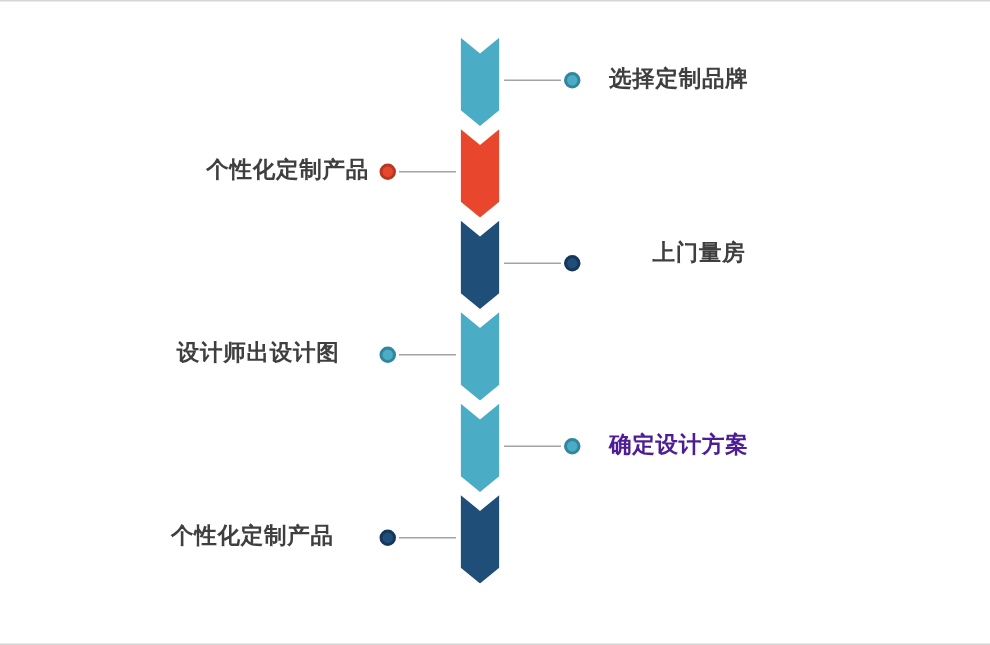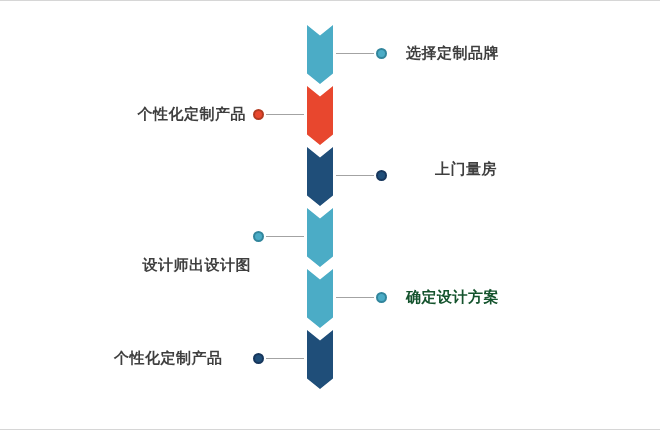--- a/index.html
+++ b/index.html
@@ -57,22 +57,22 @@
     <div class="connector" style="top: 112.5px; background: rgb(163, 163, 163); width: 38px; left: 266px;"></div>
     <div class="dot" style="top: 107.5px; left: 253px; background: rgb(232, 71, 46); border-color: rgb(179, 58, 32);"></div>
     <div class="step-label" style="top: 102px; color: rgb(63, 63, 63); left: 114px; width: 132px; text-align: right;">个性化定制产品</div>
     <div class="chevron" style="left: 307px; top: 146px; background: rgb(31, 78, 121);"></div>
     <div class="connector" style="top: 173.5px; background: rgb(163, 163, 163); width: 38px; left: 336px;"></div>
     <div class="dot" style="top: 168.5px; left: 376px; background: rgb(31, 78, 121); border-color: rgb(22, 54, 92);"></div>
     <div class="step-label" style="top: 157px; color: rgb(63, 63, 63); left: 406px; text-align: right; margin-left: 29px;">上门量房</div>
     <div class="chevron" style="left: 307px; top: 207px; background: rgb(75, 172, 198);"></div>
     <div class="connector" style="top: 234.5px; background: rgb(163, 163, 163); width: 38px; left: 266px;"></div>
     <div class="dot" style="top: 229.5px; left: 253px; background: rgb(75, 172, 198); border-color: rgb(49, 133, 156);"></div>
-    <div class="step-label" style="top: 224px; color: rgb(63, 63, 63); left: 119px; width: 132px; text-align: right; margin-top: 29px;">设计师出设计图</div>
+    <div class="step-label" style="top: 224px; color: rgb(63, 63, 63); left: 106px; width: 132px; text-align: center;">设计师出设计图</div>
     <div class="chevron" style="left: 307px; top: 268px; background: rgb(75, 172, 198);"></div>
     <div class="connector" style="top: 295.5px; background: rgb(163, 163, 163); width: 38px; left: 336px;"></div>
     <div class="dot" style="top: 290.5px; left: 376px; background: rgb(75, 172, 198); border-color: rgb(49, 133, 156);"></div>
-    <div class="step-label" style="top: 285px; color: #14532d; left: 406px; text-align: left;">确定设计方案</div>
+    <div class="step-label" style="top: 285px; color: #4c1d95; left: 406px; text-align: left;">确定设计方案</div>
     <div class="chevron" style="left: 307px; top: 329px; background: rgb(31, 78, 121);"></div>
     <div class="connector" style="top: 356.5px; background: rgb(163, 163, 163); width: 38px; left: 266px;"></div>
     <div class="dot" style="top: 351.5px; left: 253px; background: rgb(31, 78, 121); border-color: rgb(22, 54, 92);"></div>
     <div class="step-label" style="top: 346px; color: rgb(63, 63, 63); left: 114px; width: 132px; text-align: left;">个性化定制产品</div>
   </div>
 
 </body></html>

